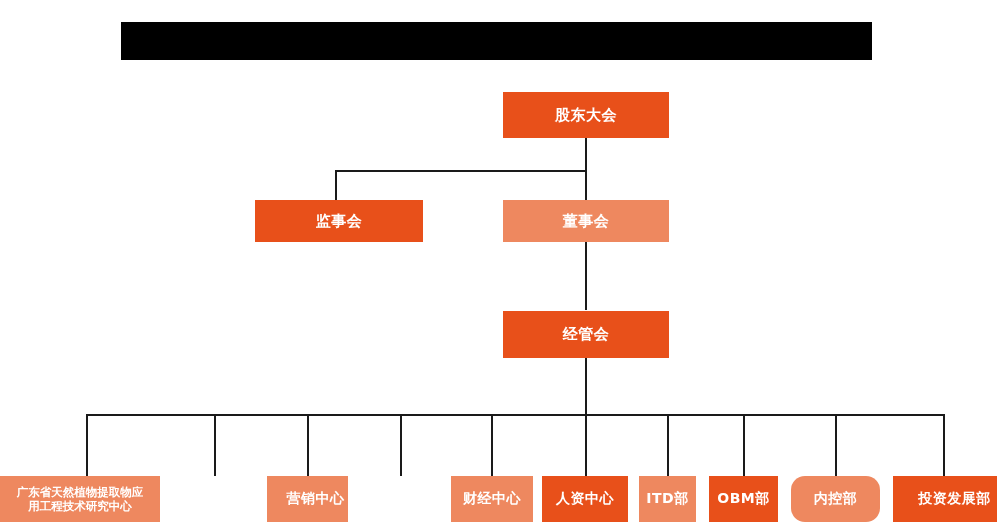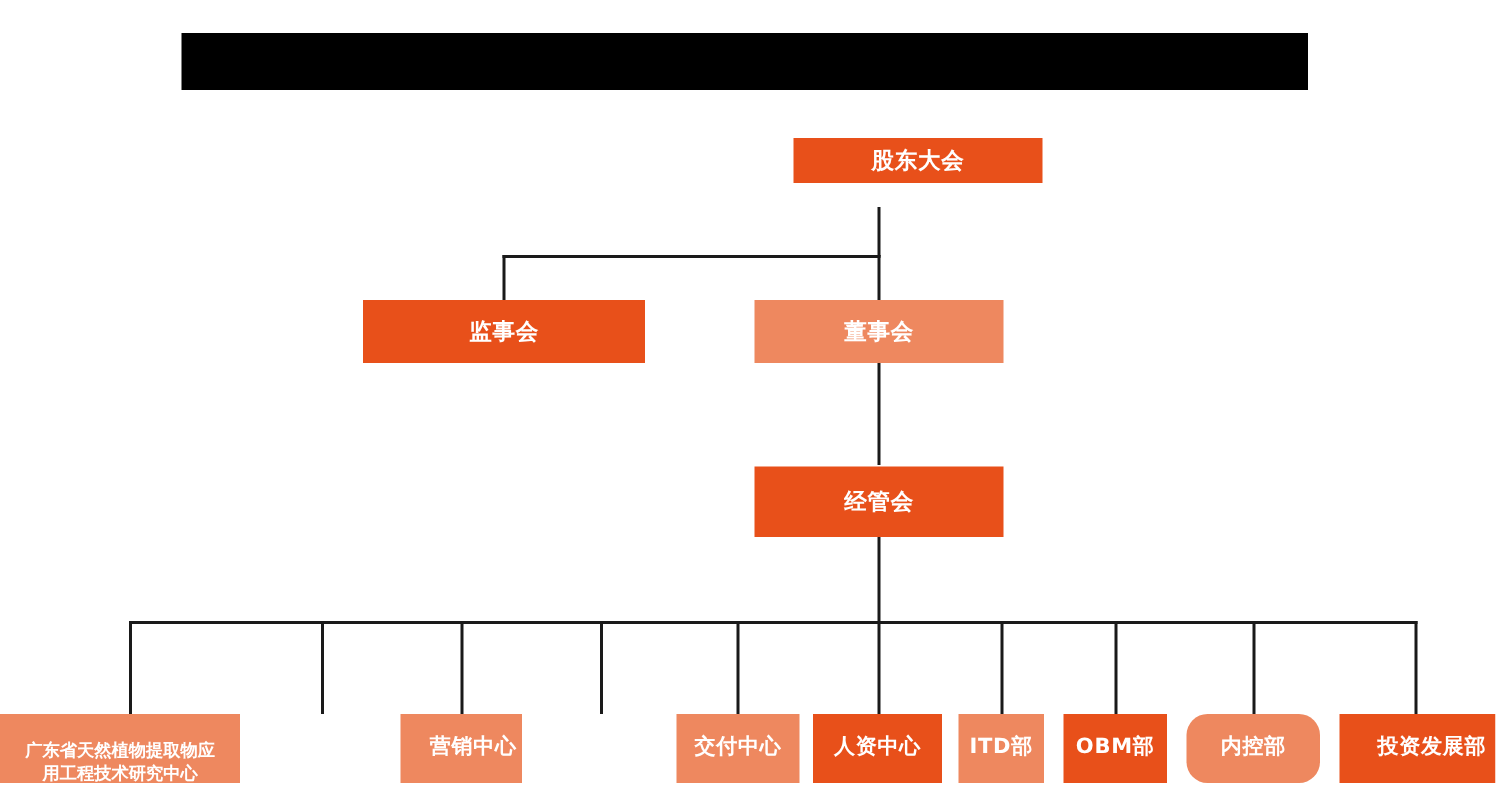--- a/index.html
+++ b/index.html
@@ -49,21 +49,21 @@
     line-height: 1.25;
     letter-spacing: 0.5px;
     user-select: none;
   }
   .node.dark  { background: #E8501A; }
   .node.light { background: #EE885F; }
 
   .node.lvl-top   { font-size: 15px; }
   .node.lvl-mid   { font-size: 15px; }
   .node.leaf      { font-size: 14px; }
-  .node.leaf-small{ font-size: 11.5px; letter-spacing: 0px; padding: 0 4px; justify-content: flex-end; }
+  .node.leaf-small{ font-size: 11.5px; letter-spacing: 0px; padding: 0 4px; }
 </style>
 </head>
 <body>
 
 <div id="chart-root">
 
   <div class="title-banner"></div>
 
   <div class="line vline" style="left:585px; top:138px; height:33px;"></div>
 
@@ -82,38 +82,38 @@
   <div class="line vline" style="left:214px; top:414px; height:62px;"></div>
   <div class="line vline" style="left:307px; top:414px; height:62px;"></div>
   <div class="line vline" style="left:400px; top:414px; height:62px;"></div>
   <div class="line vline" style="left:491px; top:414px; height:62px;"></div>
   <div class="line vline" style="left:585px; top:414px; height:62px;"></div>
   <div class="line vline" style="left:667px; top:414px; height:62px;"></div>
   <div class="line vline" style="left:743px; top:414px; height:62px;"></div>
   <div class="line vline" style="left:835px; top:414px; height:62px;"></div>
   <div class="line vline" style="left:943px; top:414px; height:62px;"></div>
 
-  <div class="node dark lvl-top" style="left:529px; top:92px; width:166px; height:30px;">股东大会</div>
+  <div class="node dark lvl-top" style="left:503px; top:92px; width:166px; height:46px;">股东大会</div>
 
-  <div class="node dark lvl-mid" style="left:242px; top:200px; width:188px; height:42px;">监事会</div>
+  <div class="node dark lvl-mid" style="left:255px; top:200px; width:168px; height:42px;">监事会</div>
 
   <div class="node light lvl-mid" style="left:503px; top:200px; width:166px; height:42px;">董事会</div>
 
   <div class="node dark lvl-mid" style="left:503px; top:311px; width:166px; height:47px;">经管会</div>
 
   <div class="node light leaf-small" style="left:0px; top:476px; width:160px; height:46px; flex-direction:column;">
     <span>广东省天然植物提取物应</span>
     <span>用工程技术研究中心</span>
   </div>
 
 
   <div class="node light leaf" style="left:267px; top:476px; width:81px; height:46px;padding-left:16px;">营销中心</div>
 
 
-  <div class="node light leaf" style="left:451px; top:476px; width:82px; height:46px;">交付中心</div>
+  <div class="node light leaf" style="left:451px; top:476px; width:82px; height:46px;">财经中心</div>
 
   <div class="node dark leaf" style="left:542px; top:476px; width:86px; height:46px;">人资中心</div>
 
   <div class="node dark leaf" style="left:709px; top:476px; width:69px; height:46px;">OBM部</div>
 
   <div class="node light leaf" style="left:639px; top:476px; width:57px; height:46px;">ITD部</div>
 
   <div class="node light leaf" style="left:791px; top:476px; width:89px; height:46px;border-radius:14px;">内控部</div>
 
   <div class="node dark leaf" style="left:893px; top:476px; width:123px; height:46px;">投资发展部</div>

